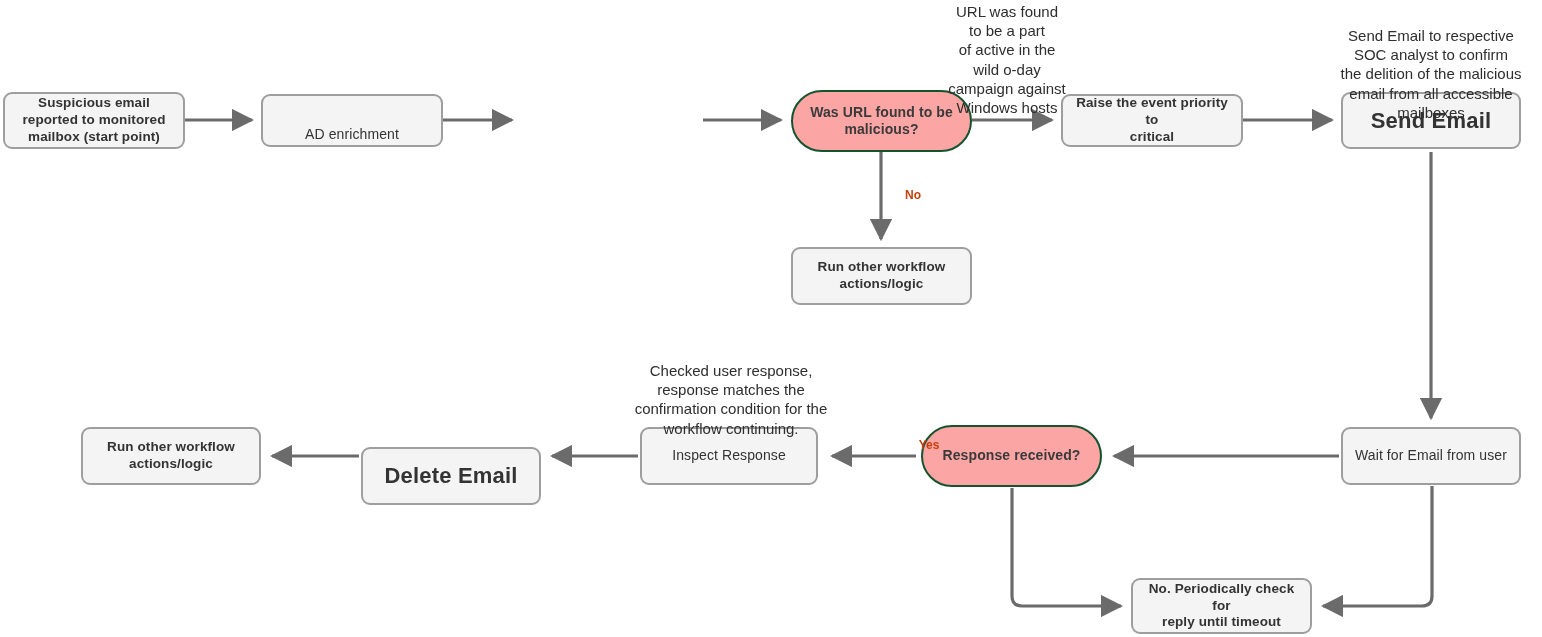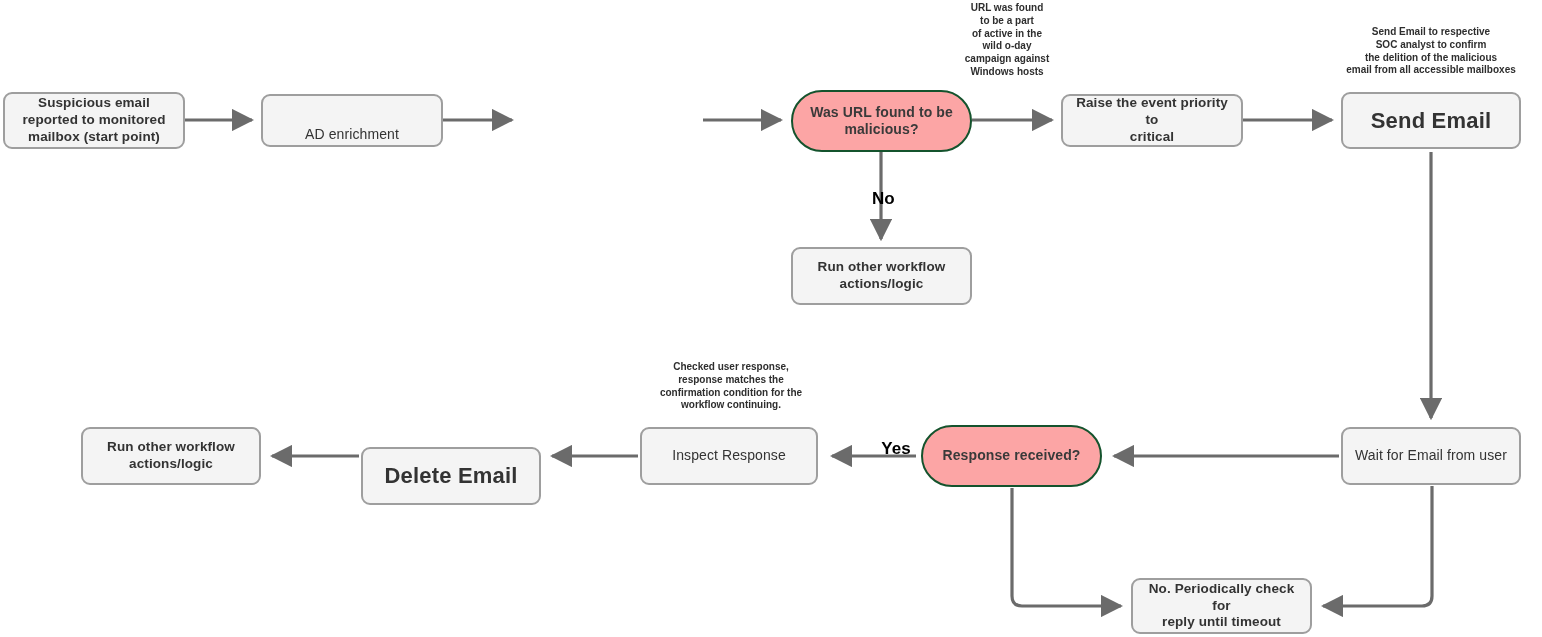--- a/index.html
+++ b/index.html
@@ -67,30 +67,31 @@
   .node.decision .node-label {
     font-weight: 700;
     font-size: 14px;
     color: #3a3a3a;
   }
   .edge-label {
     position: absolute;
     z-index: 3;
     text-align: center;
     white-space: pre-line;
-    font-size: 10px;
-    font-weight: 700;
+    font-size: 15px;
+    font-weight: 400;
     line-height: 1.28;
     color: #2e2e2e;
     background: transparent;
   }
   .edge-label.branch {
-    font-size: 17px;
+    font-size: 12px;
     font-weight: 600;
-    color: #000000;
+    color: #c2410c;
+    margin-left: 33px;
   }
 </style>
 </head>
 <body>
 
 <div id="canvas">
 
   <svg id="edges" viewBox="0 0 1542 637">
     <defs>
       <marker id="arrow" viewBox="0 0 10 10" refX="9" refY="5" markerWidth="7" markerHeight="7" orient="auto-start-reverse">

